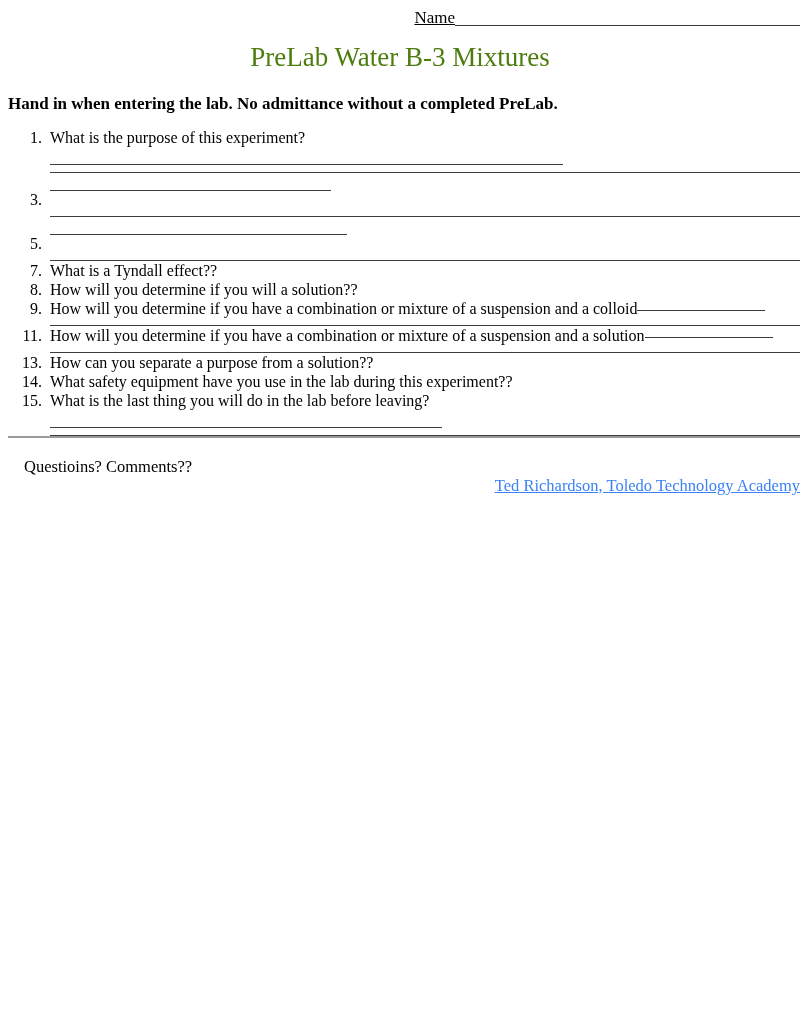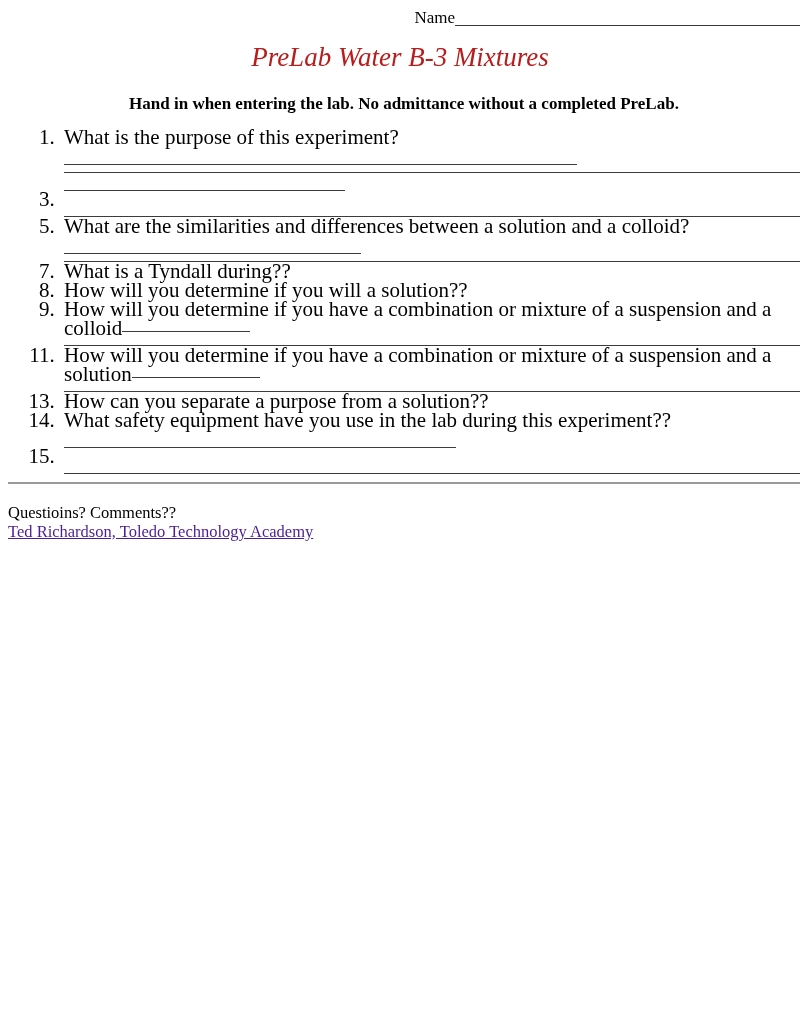--- a/index.html
+++ b/index.html
@@ -17,20 +17,21 @@
     position: relative;
   }
 
   
   .name-row {
     text-align: right;
     font-size: 17px;
     line-height: 20px;
     padding: 8px 0 0 0;
     white-space: nowrap;
+    text-decoration: underline;
   }
   .name-label { font-size: 17px; }
   .name-rule {
     display: inline-block;
     width: 345px;
     border-bottom: 1px solid #3a3a3a;
     height: 0;
     vertical-align: -3px;
     margin-left: 0;
   }
@@ -44,28 +45,27 @@
     margin: 13px 0 0 0;
     letter-spacing: 0px;
   }
 
   
   .instruction {
     font-size: 17px;
     font-weight: bold;
     line-height: 20px;
     margin: 21px 0 0 8px;
-    text-align: center;
   }
 
   
   ol.questions {
-    margin: 14px 0 8px 0;
-    padding-left: 60px;
-    font-size: 21px;
+    margin: 14px 0 0 0;
+    padding-left: 46px;
+    font-size: 16px;
     line-height: 19px;
     list-style-position: outside;
   }
   ol.questions > li {
     padding-left: 4px;
     margin: 0;
   }
   ol.questions > li .qtext {
     display: block;
   }
@@ -103,66 +103,65 @@
   .footer-hr {
     height: 0;
     border: 0;
     border-top: 2px solid #9a9a9a;
     margin: 0 0 0 8px;
     width: 792px;
   }
   .footer-text {
     font-size: 16.5px;
     line-height: 19px;
-    margin: 19px 0 0 8px;
+    margin: 19px 0 0 24px;
   }
   .footer-link {
     display: block;
     font-size: 16.5px;
     line-height: 19px;
     margin: 0 0 0 8px;
     color: #0000ee;
     text-decoration: underline;
     cursor: pointer;
   }
 </style>
 </head>
 <body>
 
 <div class="name-row">
   <span class="name-label">Name</span><span class="name-rule"></span>
 </div>
 
-<h1 class="doc-title" style="color: #b91c1c; font-style: italic;">PreLab Water B-3 Mixtures</h1>
+<h1 class="doc-title" style="color: #4d7c0f;">PreLab Water B-3 Mixtures</h1>
 
 <p class="instruction">Hand in when entering the lab. No admittance without a completed PreLab.</p>
 
 <ol class="questions" id="question-list">
     <li>
       <span class="qtext">What is the purpose of this experiment?</span>
       <span class="answer-rule w1"></span>
     </li>
     <li style="list-style: none; margin-left: 0px;">
       <div class="sep" style="width: 754px;"></div>
     </li>
     <li>
       <span class="answer-rule w2"></span>
     </li>
     <li style="list-style: none; margin-left: 0px;">
       <div class="sep" style="width: 754px;"></div>
     </li>
     <li>
-      <span class="qtext">What are the similarities and differences between a solution and a colloid?</span>
       <span class="answer-rule w3"></span>
     </li>
     <li style="list-style: none; margin-left: 0px;">
       <div class="sep" style="width: 754px;"></div>
     </li>
     <li>
-      <span class="qtext">What is a Tyndall during??</span>
+      <span class="qtext">What is a Tyndall effect??</span>
     </li>
     <li>
       <span class="qtext">How will you determine if you will a solution??</span>
     </li>
     <li>
       <span class="qtext">How will you determine if you have a combination or mixture of a suspension and a colloid<span class="inline-blank"></span></span>
     </li>
     <li style="list-style: none; margin-left: 0px;">
       <div class="sep" style="width: 754px;"></div>
     </li>
@@ -172,22 +171,23 @@
     <li style="list-style: none; margin-left: 0px;">
       <div class="sep" style="width: 754px;"></div>
     </li>
     <li>
       <span class="qtext">How can you separate a purpose from a solution??</span>
     </li>
     <li>
       <span class="qtext">What safety equipment have you use in the lab during this experiment??</span>
     </li>
     <li>
+      <span class="qtext">What is the last thing you will do in the lab before leaving?</span>
       <span class="answer-rule w10"></span>
     </li>
     <li style="list-style: none; margin-left: 0px;">
       <div class="sep" style="width: 754px;"></div>
     </li>
   </ol>
 
 <hr class="footer-hr" style="border-top-color: rgb(154, 154, 154);">
 <p class="footer-text">Questioins? Comments??</p>
-<a class="footer-link" href="#" style="color: #4c1d95;">Ted Richardson, Toledo Technology Academy</a>
+<a class="footer-link" href="#" style="color: #3b82f6; text-align: right;">Ted Richardson, Toledo Technology Academy</a>
 
 </body></html>

